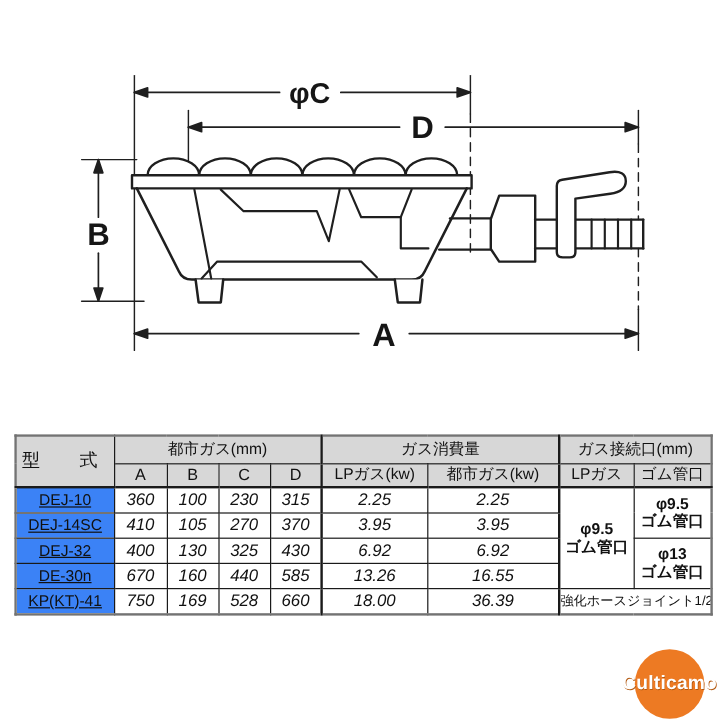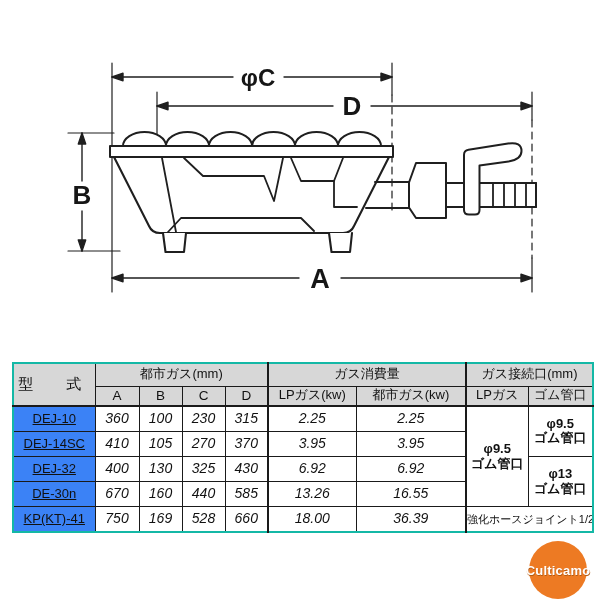--- a/index.html
+++ b/index.html
@@ -1,44 +1,44 @@
 <!DOCTYPE html>
 <html><head>
 <meta charset="utf-8">
 <style>
   html,body{margin:0;padding:0;}
   .page{position:relative;width:600px;height:600px;background:#ffffff;overflow:hidden;
         font-family:"Liberation Sans",sans-serif;}
   .diagram-svg{position:absolute;left:0;top:0;}
 
   
-  .spec{position:absolute;left:12px;top:362px;width:580px;height:171px;
+  .spec{position:absolute;left:12px;top:362px;width:580px;height:151px;
         border-collapse:collapse;table-layout:fixed;background:#fff;
-        border:2px solid #14b8a6;}
+        border:2px solid #737373;}
   .spec th,.spec td{border:1px solid #1a1a1a;padding:0;text-align:center;
         vertical-align:middle;color:#111;line-height:1.12;overflow:hidden;
         font-family:"Liberation Sans",sans-serif;font-weight:normal;white-space:nowrap;}
   .hd{background:#d7d7d7;font-size:13px;font-weight:bold;}
   .model-head{font-size:15px;letter-spacing:9px;padding-left:9px;}
   .model{background:#3b82f6;font-size:13px;text-align:center;text-decoration:underline;}
   .num{font-size:14px;font-style:italic;}
   .sub{font-size:13.5px;}
   .conn{font-size:13px;}
   .conn span{display:block;font-weight:bold;}
   .conn-kp{font-size:11px;}
   .br2{border-right-width:2px !important;}
   .bb2{border-bottom-width:2px !important;}
   .spec thead tr:nth-child(1){height:23px;}
   .spec thead tr:nth-child(2){height:20px;}
   .spec tbody tr{height:21px;}
 
   
   .logo{position:absolute;left:529px;top:541px;width:58px;height:58px;border-radius:50%;
         background:#ed7a23;display:flex;align-items:center;justify-content:center;}
-  .logo span{color:#fff;font-size:13px;font-weight:bold;letter-spacing:.2px;
+  .logo span{color:#fff;font-size:16px;font-weight:bold;letter-spacing:.2px;
         text-shadow:.5px 1px 0 #b35a12;}
 </style>
 </head>
 <body>
 
 <div class="page">
 
   <svg class="diagram-svg" width="600" height="350" viewBox="0 0 600 350">
     <g stroke="#1f1f1f" fill="none" stroke-linecap="round" stroke-linejoin="round">
 

